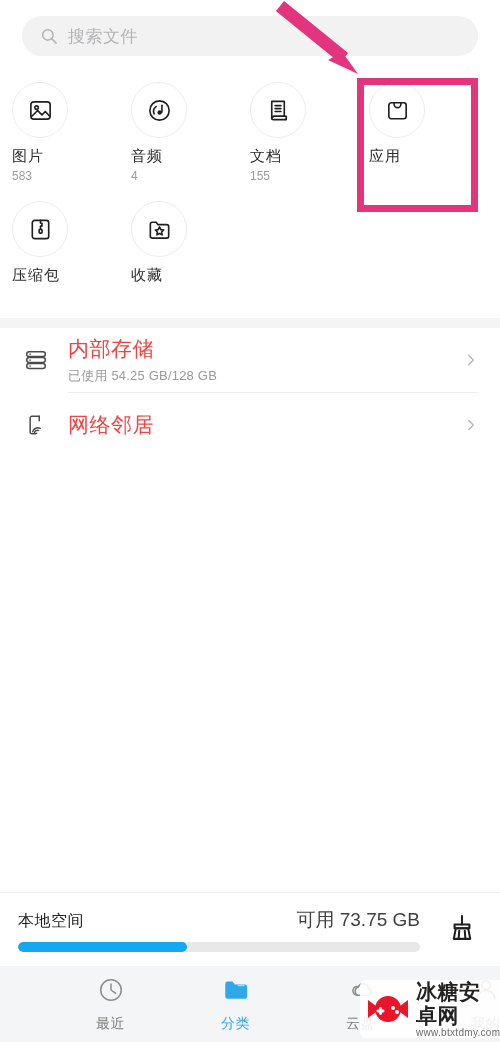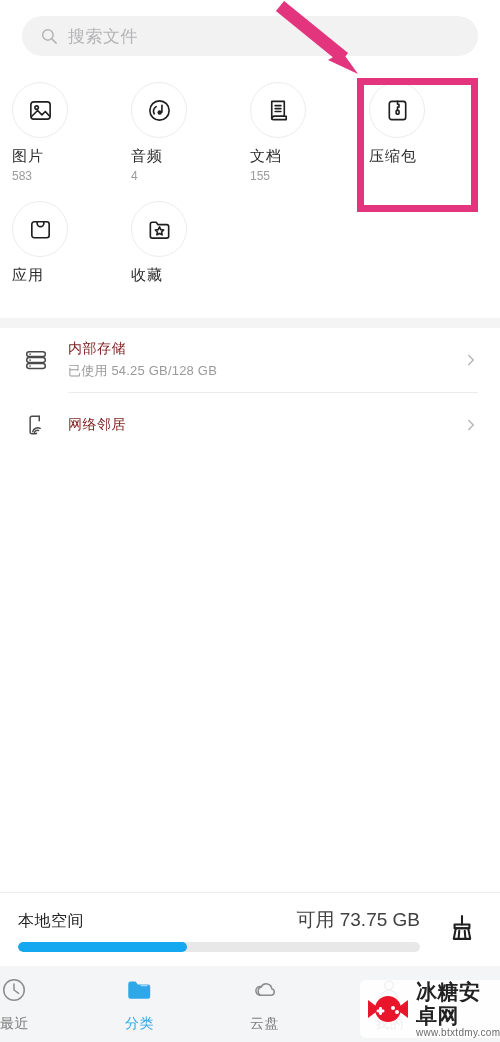--- a/index.html
+++ b/index.html
@@ -71,21 +71,21 @@
   
   .list { padding: 0 22px; background: #fff; }
   .list-row {
     display: flex; align-items: center;
     height: 64px;
     gap: 18px;
     position: relative;
   }
   .row-icon { width: 28px; height: 28px; flex: 0 0 28px; display:flex; align-items:center; justify-content:center; }
   .row-text { flex: 1 1 auto; display: flex; flex-direction: column; justify-content: center; }
-  .row-title { font-size: 14px; color: #7f1d1d; letter-spacing: 0.5px; }
+  .row-title { font-size: 21px; color: #ef4444; letter-spacing: 0.5px; }
   .row-sub { font-size: 13px; color: #9a9a9a; margin-top: 4px; letter-spacing: 0.2px; }
   .row-chevron { width: 14px; height: 14px; flex: 0 0 14px; }
   .row-sep { height: 1px; background: #ededed; margin-left: 46px; }
 
   .spacer { flex: 1 1 auto; background: #ffffff; }
 
   
   .local {
     border-top: 1px solid #ededed;
     padding: 14px 18px 14px 18px;
@@ -105,21 +105,21 @@
   .clean-btn { width: 40px; height: 40px; flex: 0 0 40px; display:flex; align-items:center; justify-content:center; }
 
   
   .nav {
     height: 76px;
     background: #f4f5f6;
     display: grid;
     grid-template-columns: repeat(4, 1fr);
     align-items: center;
   }
-  .nav-item { display: flex; flex-direction: column; align-items: flex-start; gap: 7px; }
+  .nav-item { display: flex; flex-direction: column; align-items: flex-end; gap: 7px; }
   .nav-label { font-size: 14px; color: #7c7c7c; letter-spacing: 0.5px; }
   .nav-item.active .nav-label { color: #2fa8e8; }
 
   
   .anno-box {
     position: absolute;
     left: 357px; top: 78px;
     width: 121px; height: 134px;
     border: 7px solid #e3357d;
     pointer-events: none;
@@ -201,37 +201,37 @@
           <line x1="10.5" y1="15" x2="16.5" y2="15" stroke-linecap="round"></line>
         </svg>
       </div>
       <div class="cat-label">文档</div>
       <div class="cat-count">155</div>
     </div>
 
     <div class="cat-cell">
       <div class="cat-circle">
         <svg viewBox="0 0 28 28" width="27" height="27" fill="none" stroke="#1f1f1f" stroke-width="1.7">
+          <rect x="5" y="6" width="18" height="16.5" rx="2.5"></rect>
+          <path d="M10.5 6v1.5a3.5 3.5 0 0 0 7 0V6" stroke-linecap="round"></path>
+        </svg>
+      </div>
+      <div class="cat-label">应用</div>
+      <div class="cat-count"></div>
+    </div>
+
+    <div class="cat-cell">
+      <div class="cat-circle">
+        <svg viewBox="0 0 28 28" width="27" height="27" fill="none" stroke="#1f1f1f" stroke-width="1.7">
           <rect x="5.5" y="4.5" width="17" height="19" rx="2.5"></rect>
           <path d="M14 4.5v3M15.5 7.5v3M14 10.5v3" stroke-linecap="round"></path>
           <rect x="12.6" y="13.8" width="3" height="4" rx="1"></rect>
         </svg>
       </div>
       <div class="cat-label">压缩包</div>
-      <div class="cat-count"></div>
-    </div>
-
-    <div class="cat-cell">
-      <div class="cat-circle">
-        <svg viewBox="0 0 28 28" width="27" height="27" fill="none" stroke="#1f1f1f" stroke-width="1.7">
-          <rect x="5" y="6" width="18" height="16.5" rx="2.5"></rect>
-          <path d="M10.5 6v1.5a3.5 3.5 0 0 0 7 0V6" stroke-linecap="round"></path>
-        </svg>
-      </div>
-      <div class="cat-label">应用</div>
       <div class="cat-count"></div>
     </div>
 
     <div class="cat-cell">
       <div class="cat-circle">
         <svg viewBox="0 0 28 28" width="27" height="27" fill="none" stroke="#1f1f1f" stroke-width="1.7">
           <path d="M4.5 8.5a2 2 0 0 1 2-2h4l2 2.5h9a2 2 0 0 1 2 2v10a2 2 0 0 1-2 2h-15a2 2 0 0 1-2-2z" stroke-linejoin="round"></path>
           <path d="M14 11.3l1.35 2.8 3 .4-2.2 2.1.55 3-2.7-1.45L11.3 19.6l.55-3-2.2-2.1 3-.4z" stroke-linejoin="round"></path>
         </svg>
       </div>

